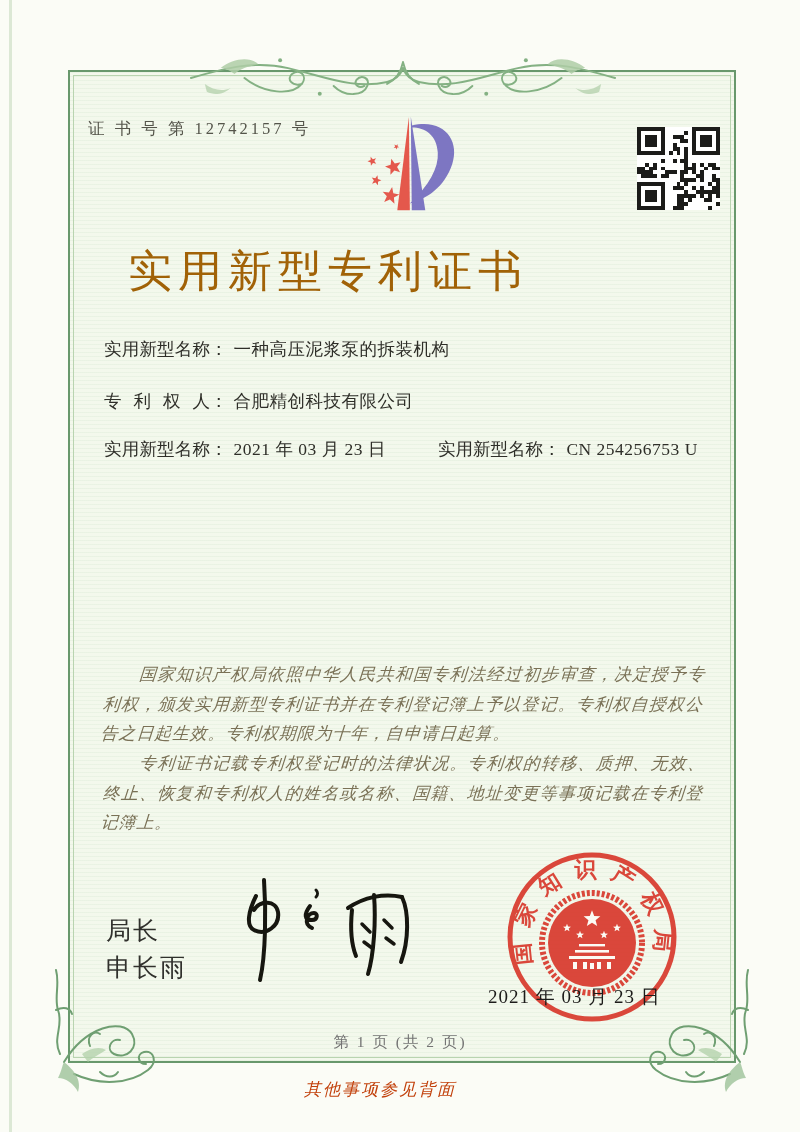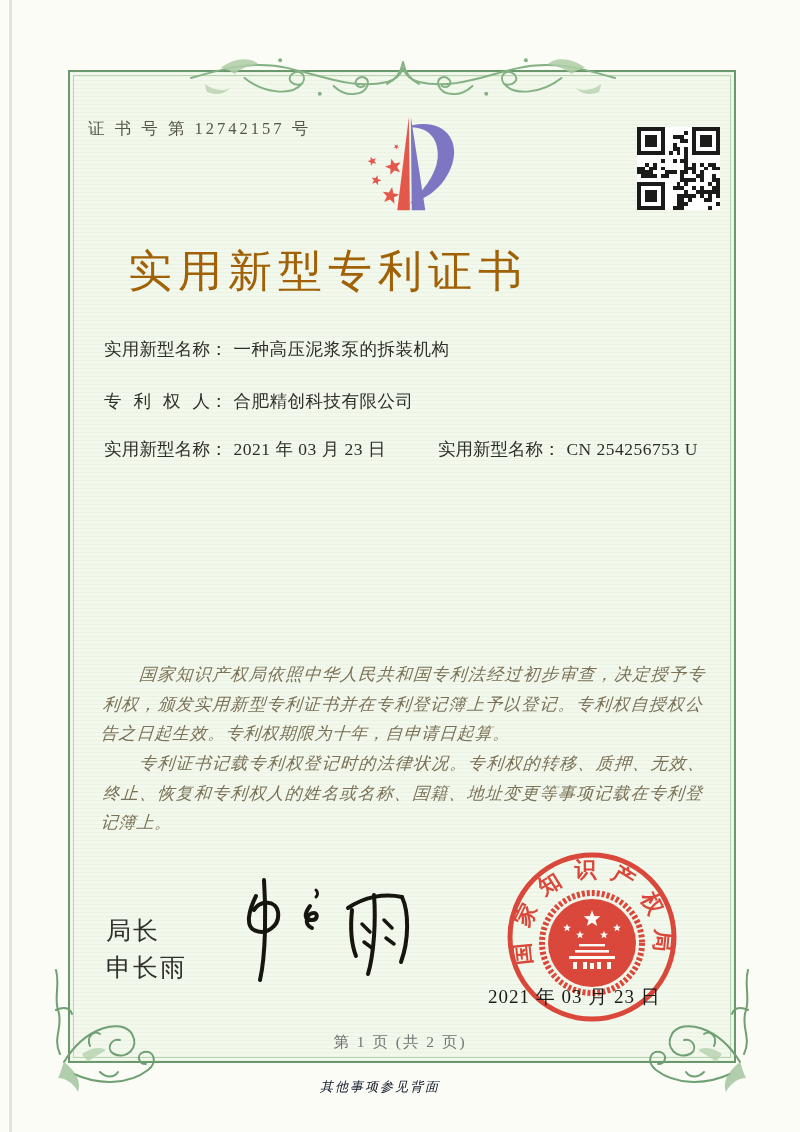--- a/index.html
+++ b/index.html
@@ -36,21 +36,21 @@
   .pair2{margin-left:52px;}
   .paras{left:103px;top:660px;width:600px;font-size:17px;line-height:29.5px;
     text-align:justify;color:#7a7156;font-style:italic;letter-spacing:.8px;}
   .paras p{margin:0;text-indent:2em;transform:skewX(-4deg);}
   .signer{left:106px;top:912px;font-family:"Liberation Sans","DejaVu Sans",sans-serif;
     font-size:25px;color:#30302c;line-height:37px;letter-spacing:2px;}
   .signature{left:218px;top:868px;width:210px;height:130px;}
   .seal{left:500px;top:847px;width:184px;height:184px;}
   .seal-date{left:488px;top:984px;font-size:19px;letter-spacing:1px;color:#1c1c1a;}
   .page-info{left:0;top:1032px;width:800px;text-align:center;font-size:15.5px;letter-spacing:2px;color:#737373;}
-  .back-note{left:0;top:1078px;width:760px;text-align:center;font-size:13px;color:#0f172a;
+  .back-note{left:0;top:1078px;width:760px;text-align:center;font-size:17px;color:#c2410c;
     font-style:italic;letter-spacing:2px;}
   .orn-top{left:185px;top:38px;width:436px;height:80px;}
   .orn-bl{left:30px;top:962px;width:170px;height:150px;}
   .orn-br{left:604px;top:962px;width:170px;height:150px;}
   svg{display:block;}
 </style>
 </head>
 <body>
 
 <svg width="0" height="0" style="position:absolute" aria-hidden="true">

